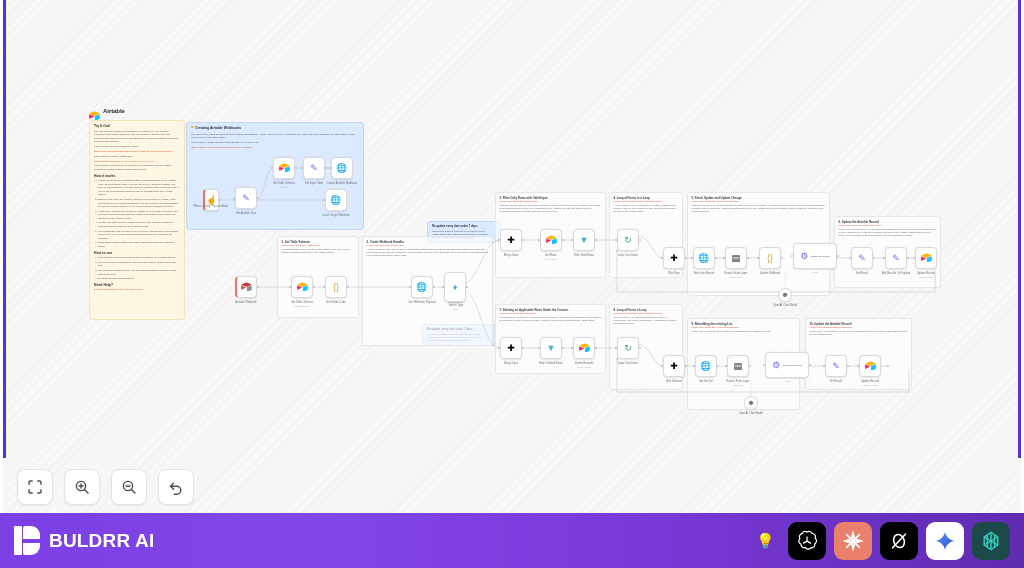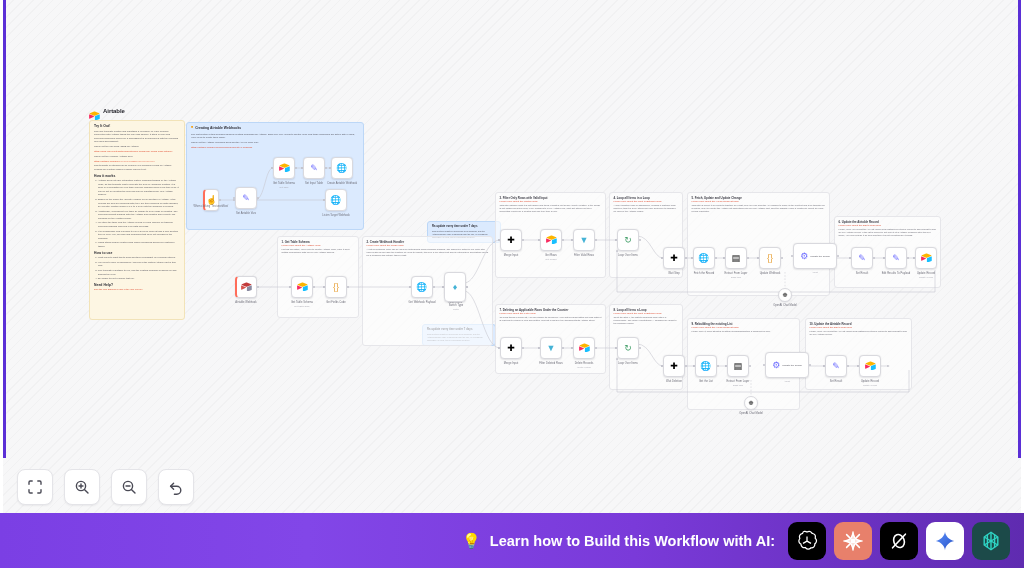--- a/index.html
+++ b/index.html
@@ -753,24 +753,31 @@
       <svg width="16" height="16" viewBox="0 0 16 16" fill="none" stroke="currentColor" stroke-width="1.4" stroke-linecap="round" stroke-linejoin="round">
         <path d="M5.6 4.2 2.6 7.2l3 3"></path>
         <path d="M2.6 7.2h6.2a4 4 0 0 1 0 8H6.4"></path>
       </svg>
     </div>
 
   </div>
 
   <div id="brandbar">
 
+    <div id="brand">
+      <span class="blogo">
+        <span class="bar"></span>
+        <span class="bee"></span>
+        <span class="notch"></span>
+      </span>
+      <span class="btext">BULDRR AI</span>
+    </div>
 
     <div id="cta">
       <span class="bulb">💡</span>
-      <span class="ctatext">Learn how to Build this Workflow with AI:</span>
 
       <div id="ai-icons">
 
         <div class="aiicon openai" title="OpenAI">
           <svg width="24" height="24" viewBox="0 0 24 24" fill="none" stroke="#ffffff" stroke-width="1.25" stroke-linejoin="round">
             <path d="M12 3.1c1.6-1.1 3.7-.7 4.8.8l.3.5 .6.1c1.8.4 3 2.2 2.6 4.1l-.1.6.4.4c1.3 1.4 1.2 3.6-.3 4.8l-.5.4v.6c.1 1.9-1.4 3.4-3.3 3.4h-.6l-.4.4c-1.3 1.3-3.5 1.2-4.7-.2l-.4-.5-.6.1c-1.9.3-3.6-1.1-3.8-3l-.1-.6-.5-.3c-1.6-1-2-3.1-.9-4.7l.3-.5-.2-.6c-.6-1.8.4-3.8 2.3-4.3l.6-.2.2-.5C8.1 2.3 10.3 1.8 12 3.1z"></path>
             <path d="M12 7.4v4.7l4 2.3M12 12.1l-4 2.3"></path>
           </svg>
         </div>
 

